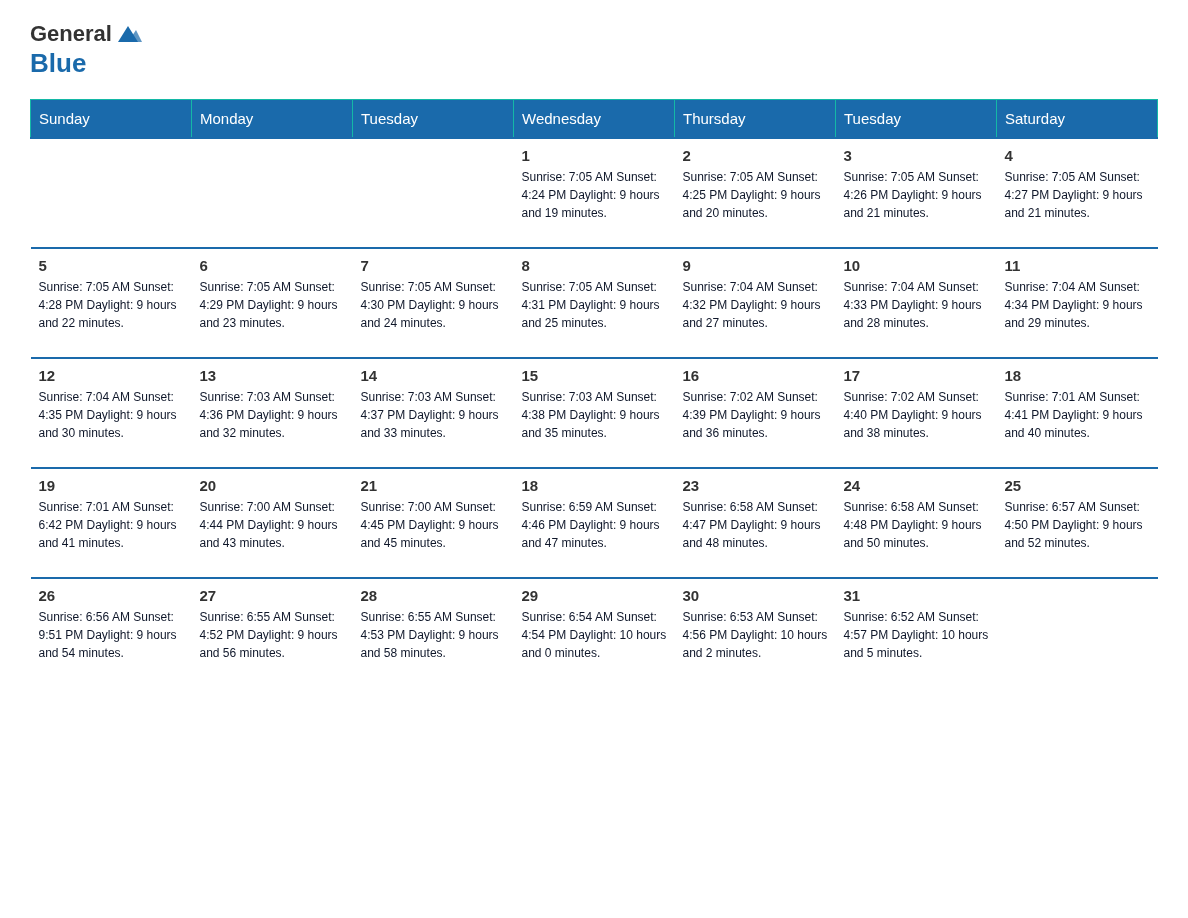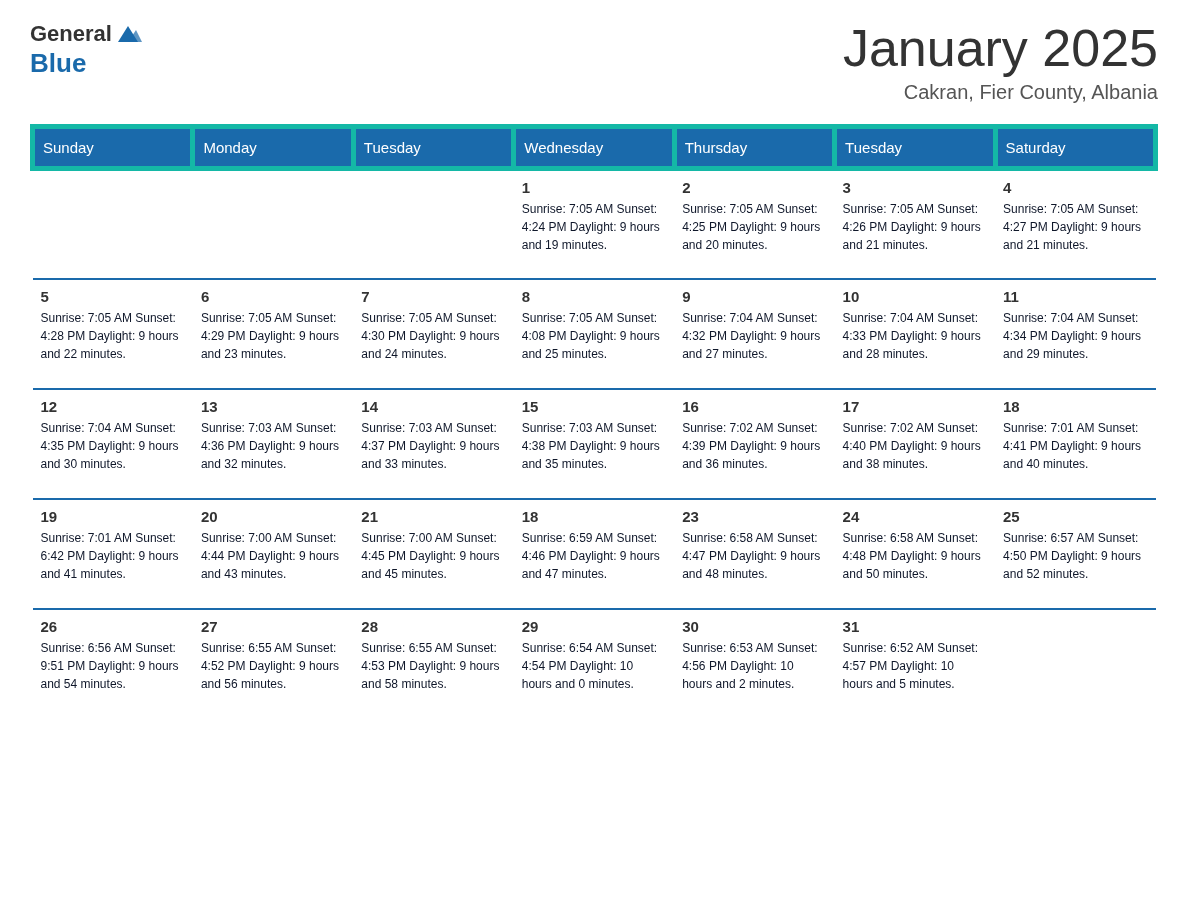--- a/index.html
+++ b/index.html
@@ -53,21 +53,21 @@
     }
     .calendar thead tr {
       background-color: #1a6aab;
     }
     .calendar thead th {
       color: #fff;
       padding: 10px 8px;
       font-size: 15px;
       font-weight: normal;
       text-align: left;
-      border: 5px solid #14b8a6;
+      border: 1px solid #14b8a6;
     }
     .calendar tbody tr {
       border-top: 2px solid #1a6aab;
     }
     .calendar tbody td {
       vertical-align: top;
       padding: 8px;
       font-size: 12.5px;
       color: #333;
       border: none;
@@ -106,24 +106,20 @@
   <div class="logo-wrapper">
     <div class="logo-row">
       <span class="logo-text-general">General</span>
       <svg class="logo-icon" viewBox="0 0 28 28">
         <polygon points="4,22 14,6 24,22" fill="#1a6aab"></polygon>
         <polygon points="14,22 22,10 28,22" fill="#1a6aab" opacity="0.7"></polygon>
       </svg>
     </div>
     <span class="logo-text-blue">Blue</span>
   </div>
-  <div class="title-section">
-    <div class="page-title">January 2025</div>
-    <div class="subtitle">Cakran, Fier County, Albania</div>
-  </div>
 </div>
 
 <table class="calendar">
   <thead>
     <tr>
     <th>Sunday</th>
         <th>Monday</th>
         <th>Tuesday</th>
         <th>Wednesday</th>
         <th>Thursday</th>
@@ -183,21 +179,21 @@
         <td>
           <span class="day-number">7</span>
           <div class="day-info">Sunrise: 7:05 AM
 Sunset: 4:30 PM
 Daylight: 9 hours
 and 24 minutes.</div>
         </td>
         <td>
           <span class="day-number">8</span>
           <div class="day-info">Sunrise: 7:05 AM
-Sunset: 4:08 PM
+Sunset: 4:31 PM
 Daylight: 9 hours
 and 25 minutes.</div>
         </td>
         <td>
           <span class="day-number">9</span>
           <div class="day-info">Sunrise: 7:04 AM
 Sunset: 4:32 PM
 Daylight: 9 hours
 and 27 minutes.</div>
         </td>

